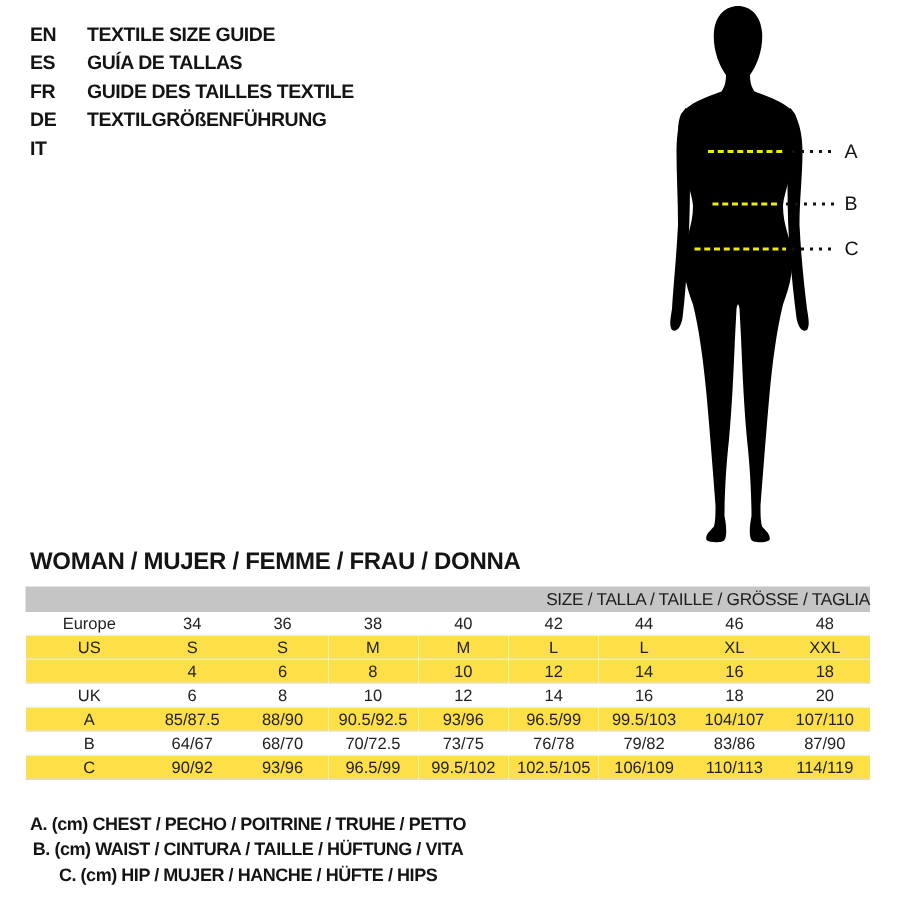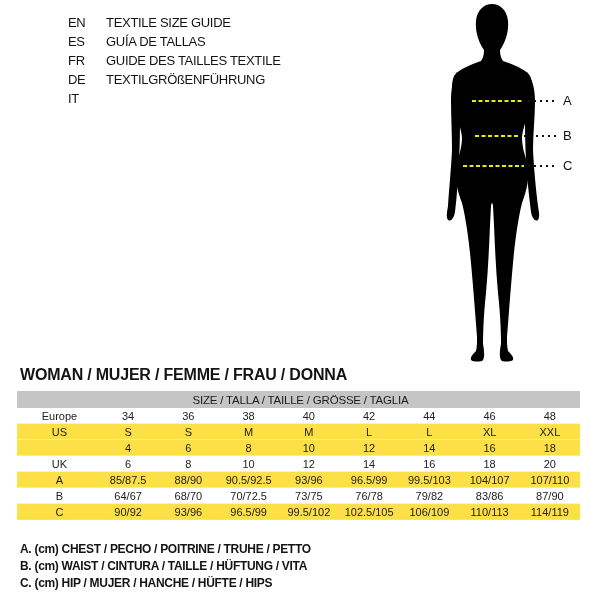--- a/index.html
+++ b/index.html
@@ -6,50 +6,50 @@
   body{
     width:600px;height:600px;background:#ffffff;
     font-family:"Liberation Sans","DejaVu Sans",sans-serif;
     color:#141414;position:relative;overflow:hidden;
     -webkit-font-smoothing:antialiased;
   }
   .abs{position:absolute;}
 
   
   .lang-block{top:13px;left:20px;}
-  .lang-row{display:flex;line-height:19px;font-weight:normal;font-size:13px;letter-spacing:-0.3px;margin-left:48px;}
+  .lang-row{display:flex;line-height:19px;font-weight:bold;font-size:13px;letter-spacing:-0.3px;}
   .lang-code{width:38px;flex:0 0 38px;}
   .lang-label{white-space:nowrap;}
 
   
   .figure-wrap{left:440px;top:0;width:160px;height:370px;}
   .figure-wrap svg{display:block;}
   .marker-label{position:absolute;font-size:13px;line-height:14px;color:#111;}
 
   
   .section-title{top:366px;left:20px;font-size:16px;font-weight:bold;letter-spacing:-0.2px;white-space:nowrap;}
 
   
   .size-table-wrap{top:391px;left:17px;width:563px;}
   table.size-table{width:100%;border-collapse:collapse;table-layout:fixed;font-size:11px;color:#222;}
   table.size-table th.hdr{
-    background:#c5c5c5;text-align:center;font-weight:normal;color:#1c1c1c;
+    background:#c5c5c5;text-align:right;font-weight:normal;color:#1c1c1c;
     padding:2px 0 2px 4px;font-size:11.5px;height:13px;letter-spacing:-0.2px;
   }
   table.size-table td{
     text-align:center;height:15px;padding:0;border-bottom:1px solid #efefef;
     white-space:nowrap;overflow:hidden;
   }
   table.size-table td.rowlabel{text-align:center;padding-left:4px;}
   table.size-table tr.shaded td{background:#fde047;border-bottom:1px solid #e6e6e6;}
   table.size-table tr:last-child td{border-bottom:1px solid #dcdcdc;}
   col.c-label{width:81px;}
 
   
-  .legend-block{top:541px;left:20px;}
+  .legend-block{top:541px;left:20px;text-align:center;}
   .legend-line{font-size:12px;font-weight:bold;line-height:17px;letter-spacing:-0.3px;white-space:nowrap;}
 </style>
 </head>
 <body>
 
 <div class="abs lang-block">
   <div class="lang-row">
     <span class="lang-code">EN</span>
     <span class="lang-label">TEXTILE SIZE GUIDE</span>
   </div>

